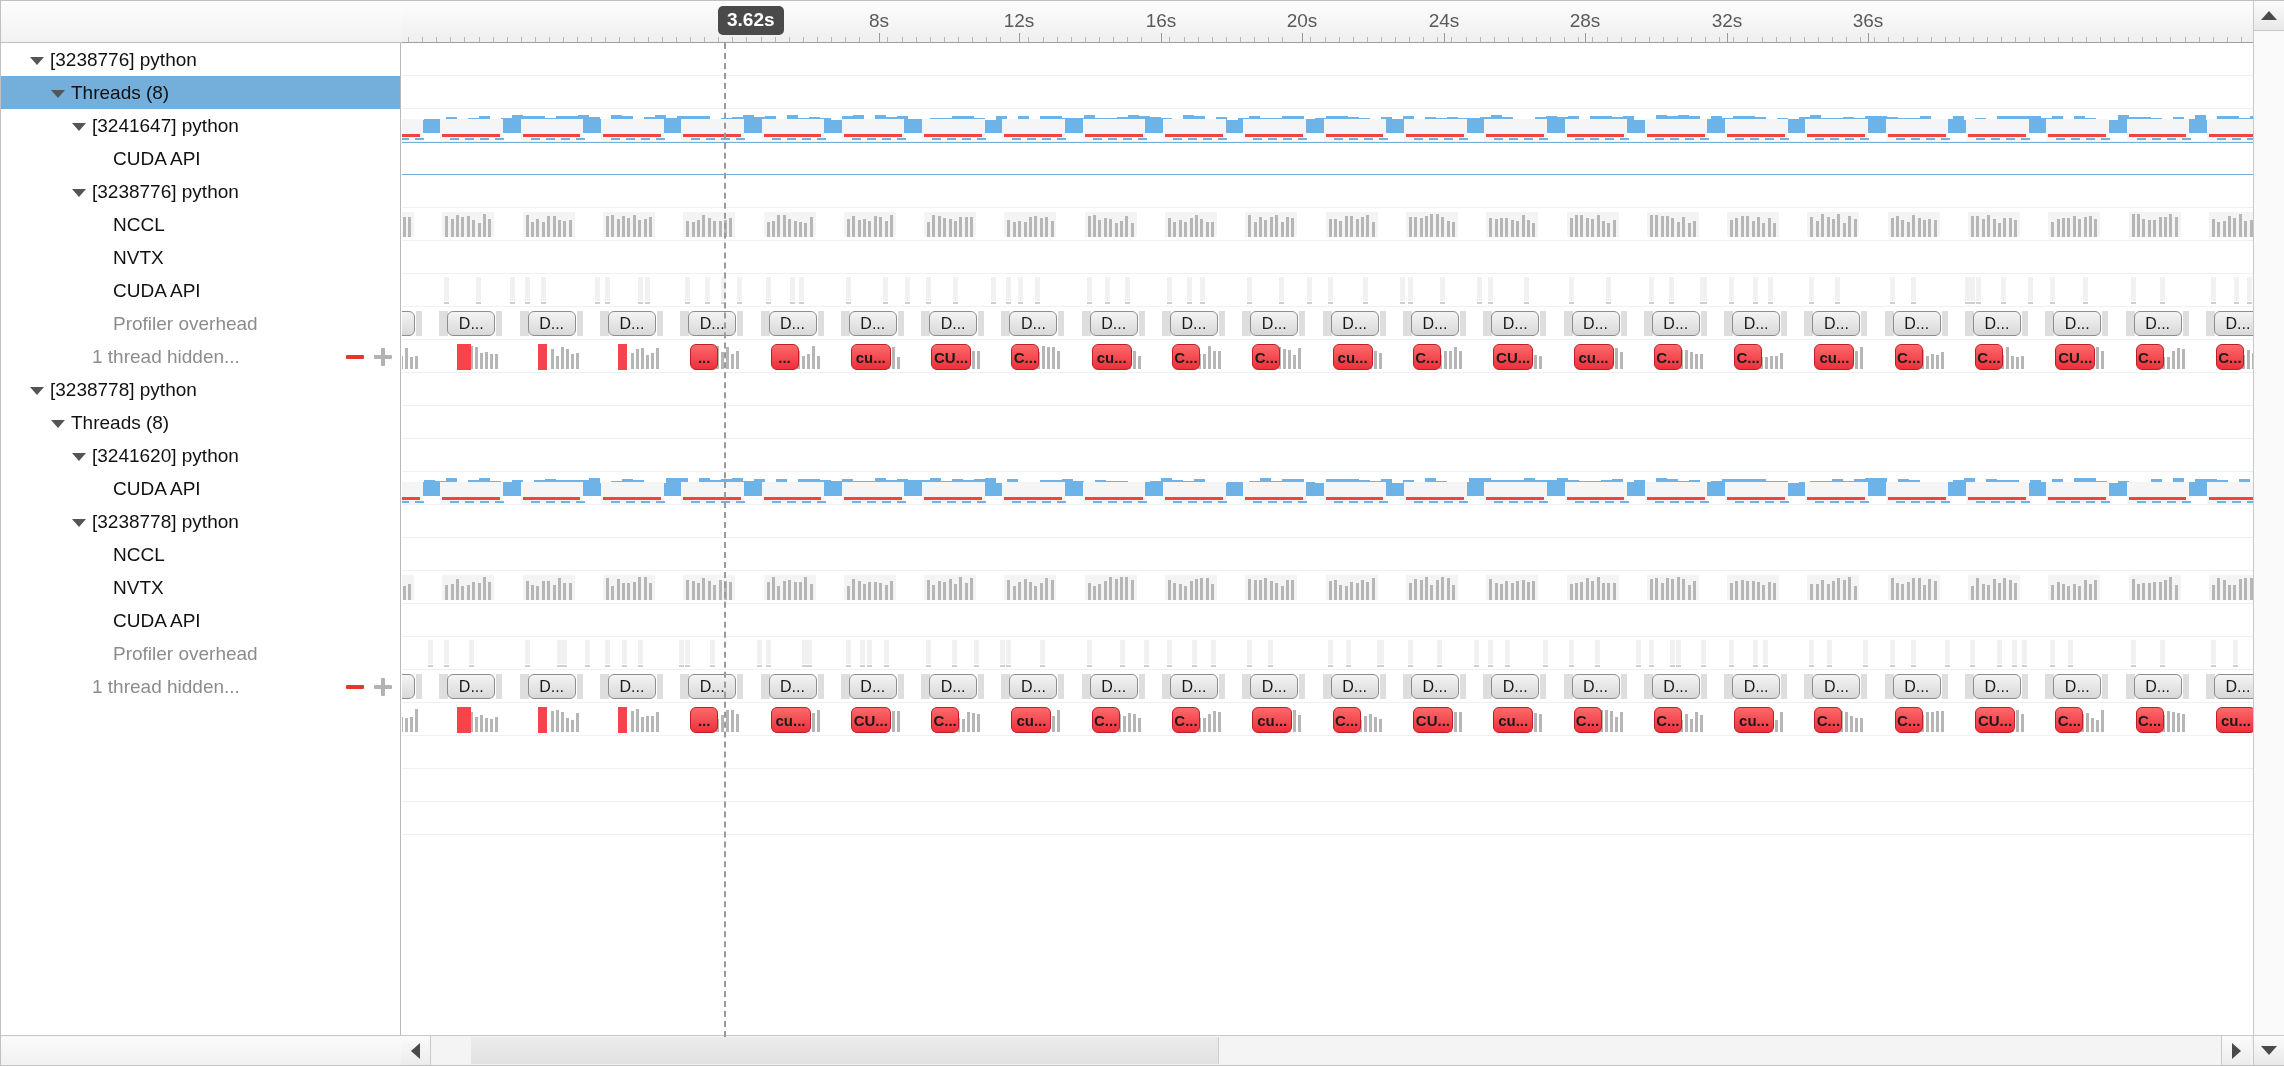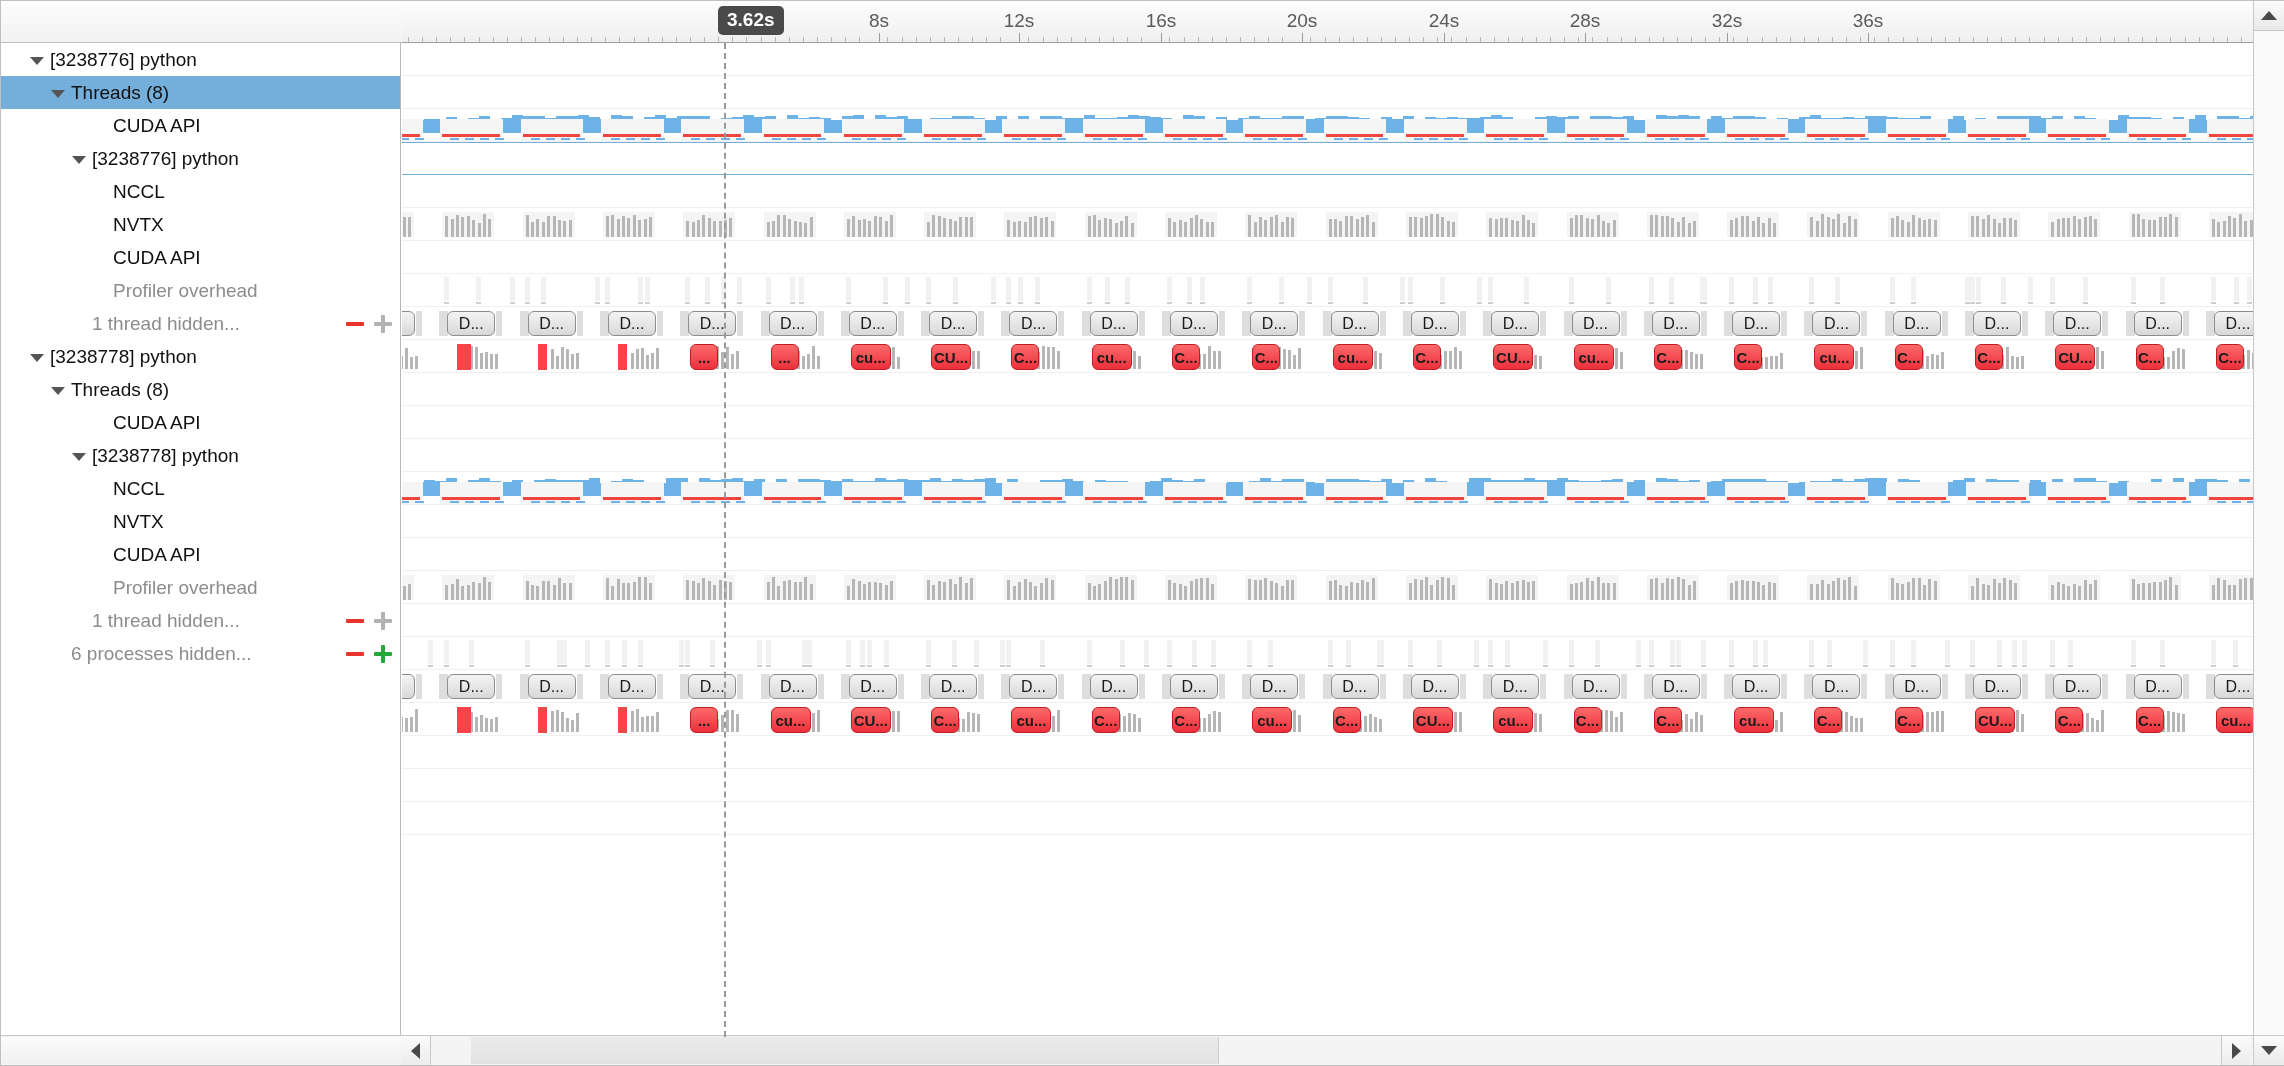--- a/index.html
+++ b/index.html
@@ -394,20 +394,24 @@
 
   <div class="tree" id="tree">
       <div class="trow" style="padding-left: 29px;">
         <span class="tw open"></span>
         <span class="tlabel">[3238776] python</span>
       </div>
       <div class="trow selected" style="padding-left: 50px;">
         <span class="tw open"></span>
         <span class="tlabel">Threads (8)</span>
       </div>
+      <div class="trow" style="padding-left: 71px;">
+        <span class="tw open"></span>
+        <span class="tlabel">[3241647] python</span>
+      </div>
       <div class="trow" style="padding-left: 92px;">
         <span class="tw none"></span>
         <span class="tlabel">CUDA API</span>
       </div>
       <div class="trow" style="padding-left: 71px;">
         <span class="tw open"></span>
         <span class="tlabel">[3238776] python</span>
       </div>
       <div class="trow" style="padding-left: 92px;">
         <span class="tw none"></span>
@@ -434,20 +438,24 @@
         </span>
       </div>
       <div class="trow" style="padding-left: 29px;">
         <span class="tw open"></span>
         <span class="tlabel">[3238778] python</span>
       </div>
       <div class="trow" style="padding-left: 50px;">
         <span class="tw open"></span>
         <span class="tlabel">Threads (8)</span>
       </div>
+      <div class="trow" style="padding-left: 71px;">
+        <span class="tw open"></span>
+        <span class="tlabel">[3241620] python</span>
+      </div>
       <div class="trow" style="padding-left: 92px;">
         <span class="tw none"></span>
         <span class="tlabel">CUDA API</span>
       </div>
       <div class="trow" style="padding-left: 71px;">
         <span class="tw open"></span>
         <span class="tlabel">[3238778] python</span>
       </div>
       <div class="trow" style="padding-left: 92px;">
         <span class="tw none"></span>
@@ -464,28 +472,20 @@
       <div class="trow" style="padding-left: 92px;">
         <span class="tw none"></span>
         <span class="tlabel dim">Profiler overhead</span>
       </div>
       <div class="trow" style="padding-left: 71px;">
         <span class="tw none"></span>
         <span class="tlabel dim">1 thread hidden...</span>
         <span class="trow-actions">
           <span class="minus-icon"></span>
           <span class="plus-icon plus-gray"></span>
-        </span>
-      </div>
-      <div class="trow" style="padding-left: 50px;">
-        <span class="tw none"></span>
-        <span class="tlabel dim">6 processes hidden...</span>
-        <span class="trow-actions">
-          <span class="minus-icon"></span>
-          <span class="plus-icon plus-green"></span>
         </span>
       </div>
     </div>
 
   <div class="timeline" id="timeline">
 
   <div class="tl-row"></div>
       <div class="tl-row"></div>
       <div class="tl-row">
         <div class="gpu-util">

